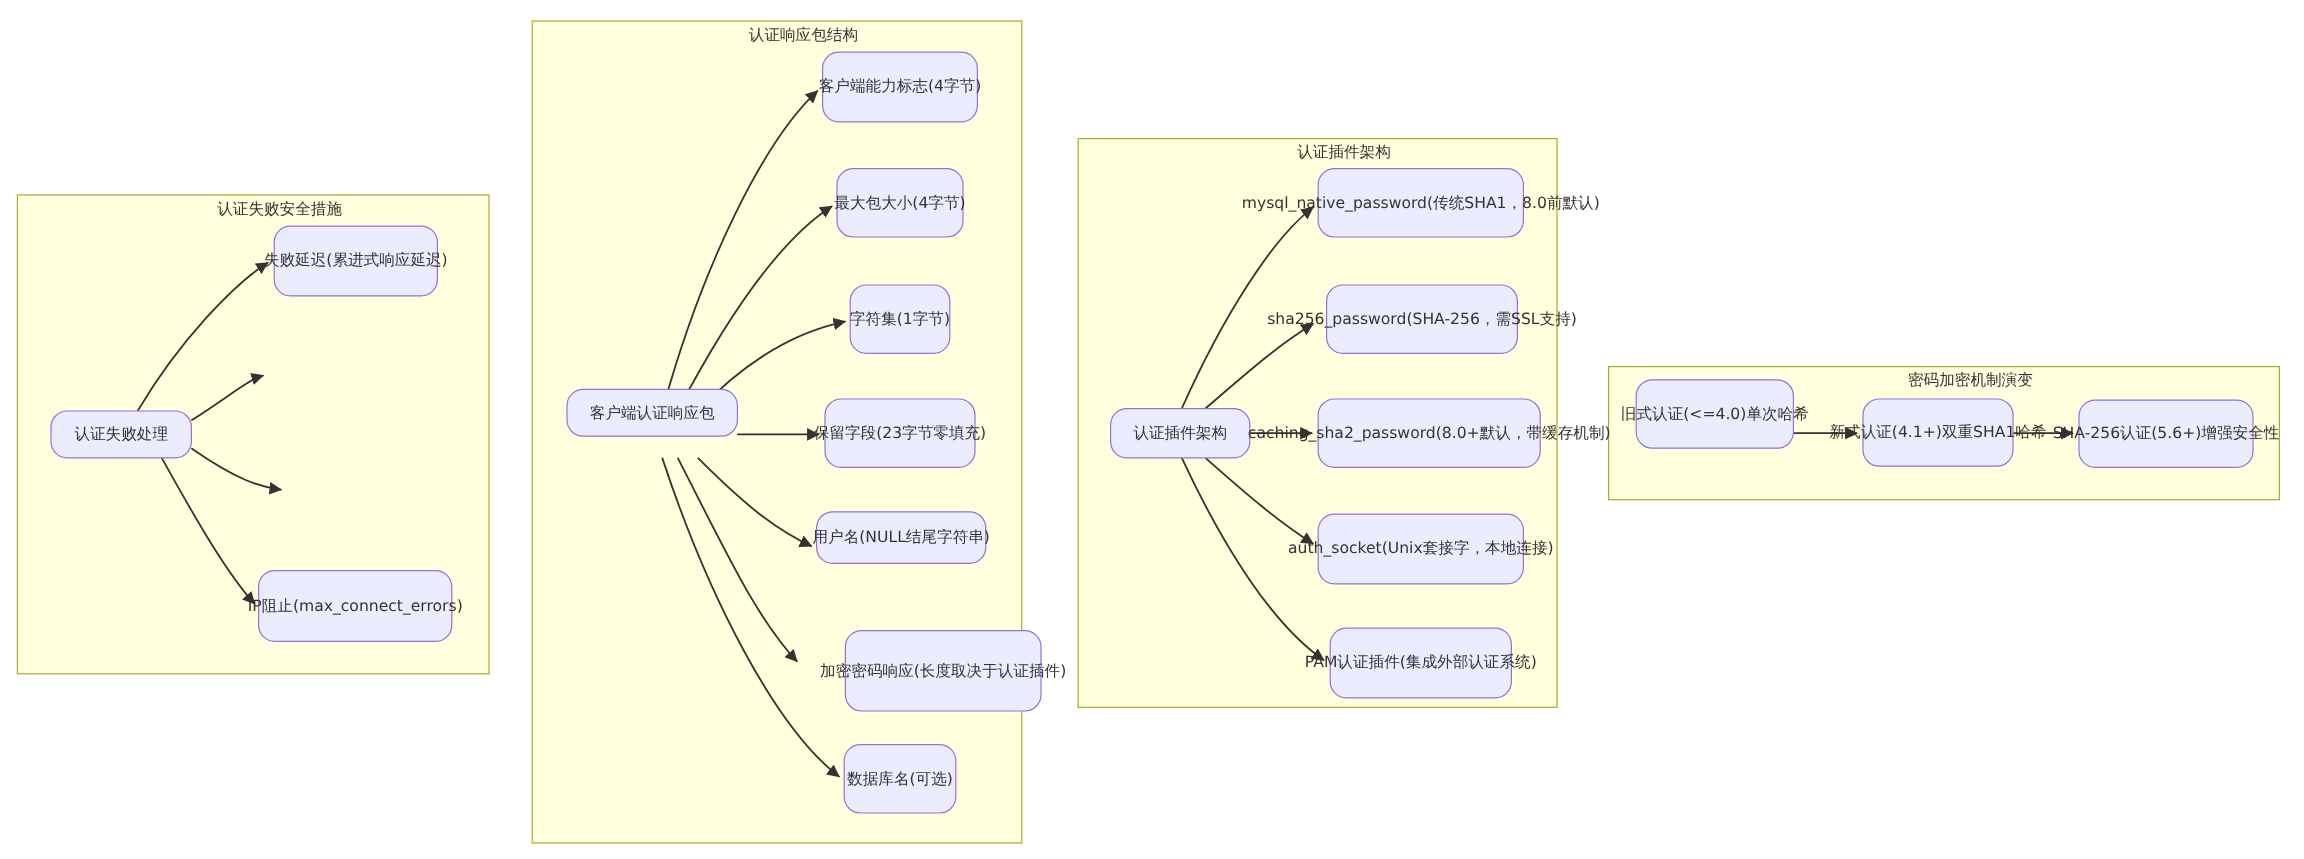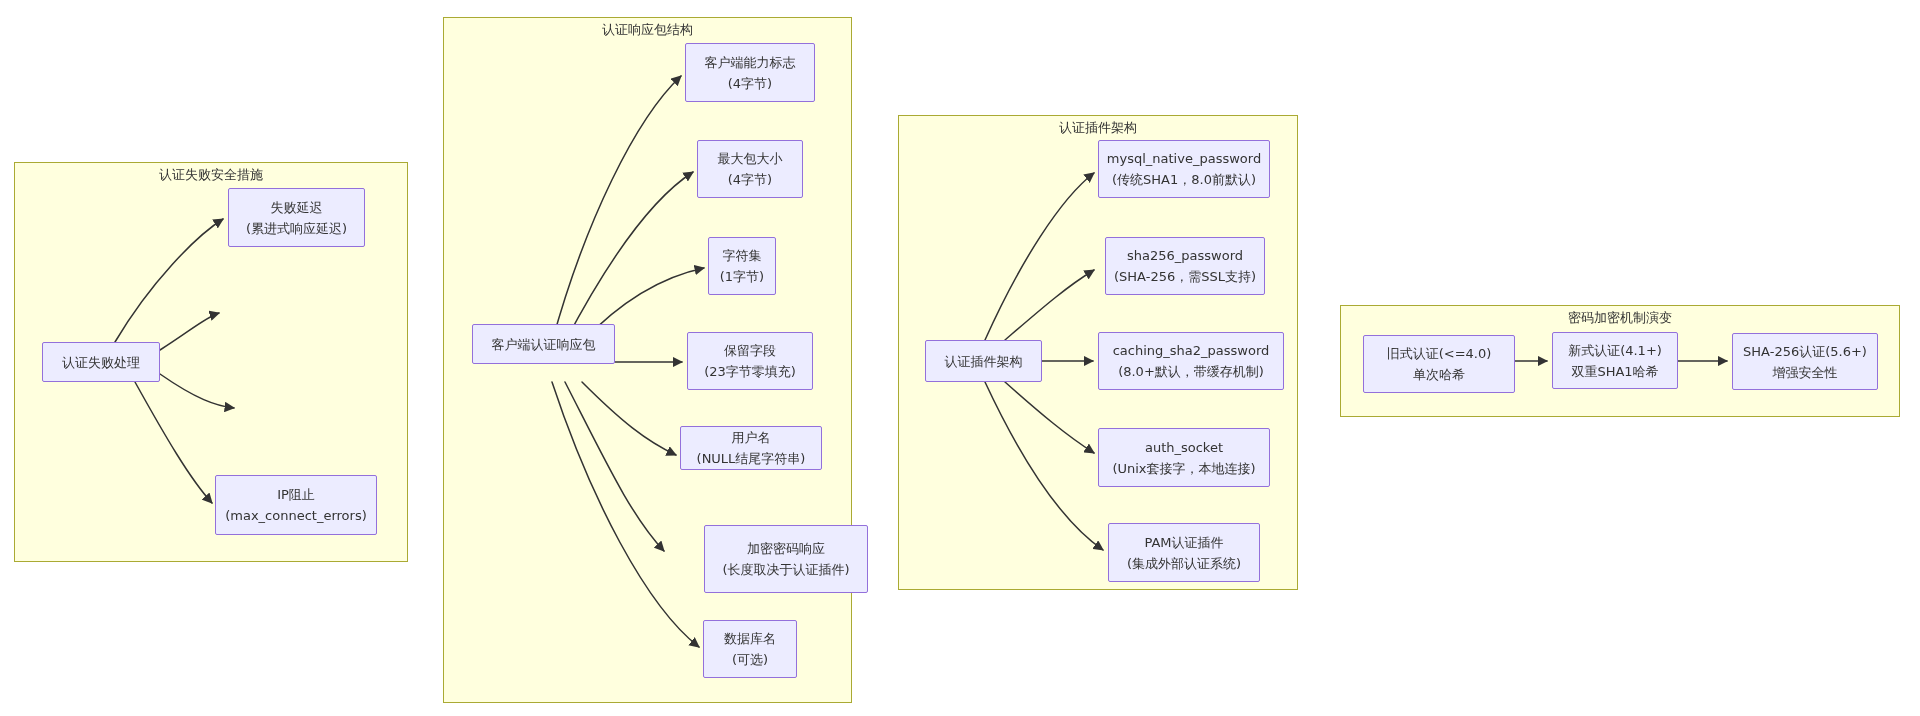--- a/index.html
+++ b/index.html
@@ -25,29 +25,29 @@
   .group-title {
     position: absolute;
     top: 3px;
     left: 0;
     width: 100%;
     text-align: center;
     font-size: 13px;
     line-height: 18px;
     color: var(--text, #333333);
     white-space: nowrap;
+    padding-left: 22px;
   }
   .node {
     position: absolute;
     background: var(--node-fill, #ececff);
     border: 1px solid var(--node-border, #9370db);
     box-sizing: border-box;
-    border-radius: 2px;
+    border-radius: 14px;
     display: flex;
-    flex-direction: column;
     align-items: center;
     justify-content: center;
     text-align: right;
     font-size: 13px;
     line-height: 21px;
     color: var(--text, #333333);
     white-space: nowrap;
     z-index: 3;
   }
   .edge-layer {
@@ -131,21 +131,21 @@
     <div>客户端认证响应包</div>
   </div>
   <div class="node" style="left:685px;top:43px;width:130px;height:59px">
     <div>客户端能力标志</div>
     <div>(4字节)</div>
   </div>
   <div class="node" style="left:697px;top:140px;width:106px;height:58px">
     <div>最大包大小</div>
     <div>(4字节)</div>
   </div>
-  <div class="node" style="left:708px;top:237px;width:68px;height:58px">
+  <div class="node" style="left:708px;top:237px;width:84px;height:58px">
     <div>字符集</div>
     <div>(1字节)</div>
   </div>
   <div class="node" style="left:687px;top:332px;width:126px;height:58px">
     <div>保留字段</div>
     <div>(23字节零填充)</div>
   </div>
   <div class="node" style="left:680px;top:426px;width:142px;height:44px">
     <div>用户名</div>
     <div>(NULL结尾字符串)</div>
@@ -176,21 +176,21 @@
   </div>
   <div class="node" style="left:1108px;top:523px;width:152px;height:59px">
     <div>PAM认证插件</div>
     <div>(集成外部认证系统)</div>
   </div>
   <div class="node" style="left:1098px;top:428px;width:172px;height:59px">
     <div>auth_socket</div>
     <div>(Unix套接字，本地连接)</div>
   </div>
 
-  <div class="node" style="left:1363px;top:335px;width:152px;height:58px">
+  <div class="node" style="left:1363px;top:316px;width:132px;height:58px">
     <div>旧式认证(&lt;=4.0)</div>
     <div>单次哈希</div>
   </div>
   <div class="node" style="left:1552px;top:332px;width:126px;height:57px">
     <div>新式认证(4.1+)</div>
     <div>双重SHA1哈希</div>
   </div>
   <div class="node" style="left:1732px;top:333px;width:146px;height:57px">
     <div>SHA-256认证(5.6+)</div>
     <div>增强安全性</div>

